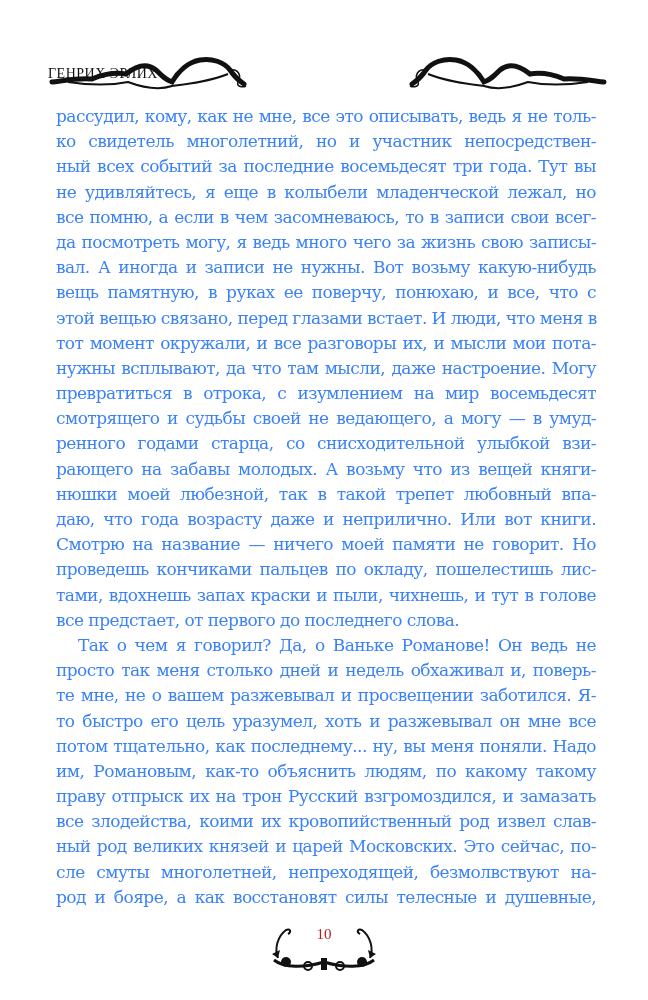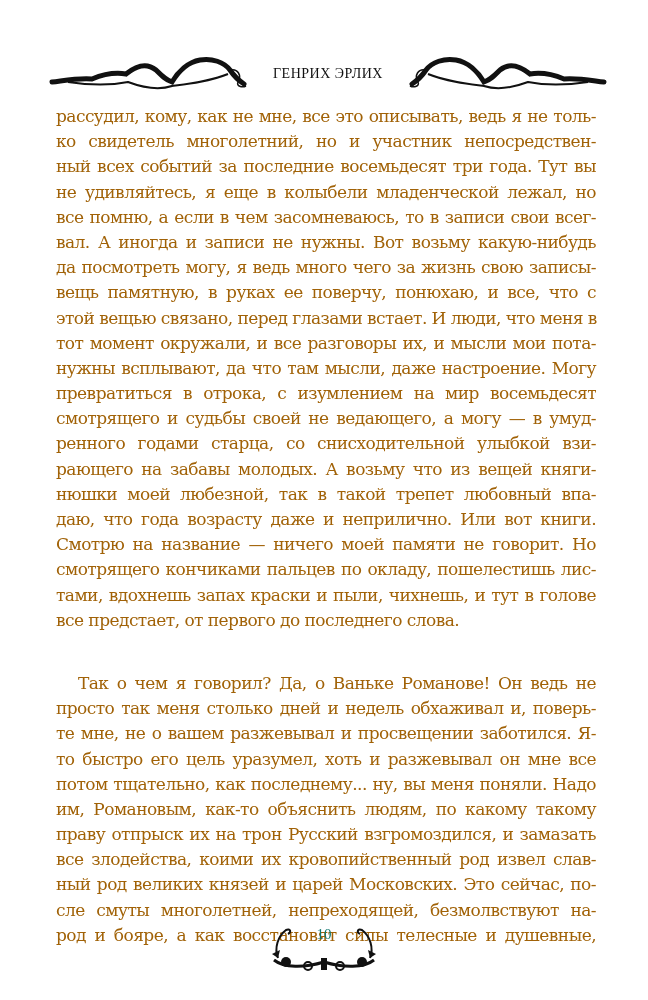--- a/index.html
+++ b/index.html
@@ -4,38 +4,38 @@
 <style>
   html, body { margin: 0; padding: 0; background: #ffffff; }
   body { width: 648px; height: 1000px; position: relative; overflow: hidden; color: #1a1a1a; }
   .header {
     position: absolute; top: 52px; left: 48px; width: 560px; height: 40px;
   }
   .ornament { position: absolute; top: 0; }
   .ornament.left { left: 0; }
   .ornament.right { right: 0; }
   .running-head {
-    position: absolute; top: 14px; left: 0; width: 100%; text-align: center;
+    position: absolute; top: 14px; left: 0; width: 100%; text-align: left;
     font-family: "Liberation Serif", serif; font-size: 14px; letter-spacing: 0.5px;
     color: #111;
   }
   .text-block {
     position: absolute; top: 104px; left: 56px; width: 540px;
     font-family: "DejaVu Serif", serif; font-size: 17px; line-height: 25.2px;
-    color: #a16207; letter-spacing: -0.55px;
+    color: #3b82f6; letter-spacing: -0.55px;
   }
   .line { display: block; white-space: nowrap; text-align: justify; text-align-last: justify; height: 25.2px; }
   .line.last { text-align-last: left; }
-  .line.indent { padding-left: 22px; margin-top: 38px; }
+  .line.indent { padding-left: 22px; }
   .footer {
     position: absolute; top: 922px; left: 264px; width: 120px; height: 50px;
   }
   .page-number {
     position: absolute; top: 4px; left: 0; width: 100%; text-align: center;
-    font-family: "Liberation Serif", serif; font-size: 15px; color: #0f766e;
+    font-family: "Liberation Serif", serif; font-size: 15px; color: #b91c1c;
   }
 </style>
 </head>
 <body>
 
 <div class="header">
   <svg class="ornament left" width="200" height="40" viewBox="0 0 200 40">
     <path d="M4 30 C20 28, 30 26, 44 27 C56 22, 66 20, 78 22 C88 14, 98 10, 108 18 C114 24, 118 28, 124 30 C130 20, 140 10, 152 8 C164 6, 176 10, 182 18 C186 24, 190 28, 196 32" stroke="#111" stroke-width="5" fill="none" stroke-linecap="round"></path>
     <path d="M20 30 C40 33, 60 34, 80 30 C96 36, 112 38, 124 34 C140 32, 160 30, 180 22" stroke="#111" stroke-width="2" fill="none"></path>
     <path d="M182 18 C190 16, 194 24, 190 30 C188 34, 194 36, 198 34" stroke="#111" stroke-width="1.5" fill="none"></path>
@@ -47,34 +47,34 @@
     <path d="M182 18 C190 16, 194 24, 190 30 C188 34, 194 36, 198 34" stroke="#111" stroke-width="1.5" fill="none"></path>
   </svg>
 </div>
 
 <div class="text-block">
   <span class="line">рассудил, кому, как не мне, все это описывать, ведь я не толь-</span>
   <span class="line">ко свидетель многолетний, но и участник непосредствен-</span>
   <span class="line">ный всех событий за последние восемьдесят три года. Тут вы</span>
   <span class="line">не удивляйтесь, я еще в колыбели младенческой лежал, но</span>
   <span class="line">все помню, а если в чем засомневаюсь, то в записи свои всег-</span>
+  <span class="line">да посмотреть могу, я ведь много чего за жизнь свою записы-</span>
   <span class="line">вал. А иногда и записи не нужны. Вот возьму какую-нибудь</span>
-  <span class="line">да посмотреть могу, я ведь много чего за жизнь свою записы-</span>
   <span class="line">вещь памятную, в руках ее поверчу, понюхаю, и все, что с</span>
   <span class="line">этой вещью связано, перед глазами встает. И люди, что меня в</span>
   <span class="line">тот момент окружали, и все разговоры их, и мысли мои пота-</span>
   <span class="line">нужны всплывают, да что там мысли, даже настроение. Могу</span>
   <span class="line">превратиться в отрока, с изумлением на мир восемьдесят</span>
   <span class="line">смотрящего и судьбы своей не ведающего, а могу — в умуд-</span>
   <span class="line">ренного годами старца, со снисходительной улыбкой взи-</span>
   <span class="line">рающего на забавы молодых. А возьму что из вещей княги-</span>
   <span class="line">нюшки моей любезной, так в такой трепет любовный впа-</span>
   <span class="line">даю, что года возрасту даже и неприлично. Или вот книги.</span>
   <span class="line">Смотрю на название — ничего моей памяти не говорит. Но</span>
-  <span class="line">смотрящего кончиками пальцев по окладу, пошелестишь лис-</span>
+  <span class="line">проведешь кончиками пальцев по окладу, пошелестишь лис-</span>
   <span class="line">тами, вдохнешь запах краски и пыли, чихнешь, и тут в голове</span>
   <span class="line last">все предстает, от первого до последнего слова.</span>
   <span class="line indent">Так о чем я говорил? Да, о Ваньке Романове! Он ведь не</span>
   <span class="line">просто так меня столько дней и недель обхаживал и, поверь-</span>
   <span class="line">те мне, не о вашем разжевывал и просвещении заботился. Я-</span>
   <span class="line">то быстро его цель уразумел, хоть и разжевывал он мне все</span>
   <span class="line">потом тщательно, как последнему... ну, вы меня поняли. Надо</span>
   <span class="line">им, Романовым, как-то объяснить людям, по какому такому</span>
   <span class="line">праву отпрыск их на трон Русский взгромоздился, и замазать</span>
   <span class="line">все злодейства, коими их кровопийственный род извел слав-</span>

